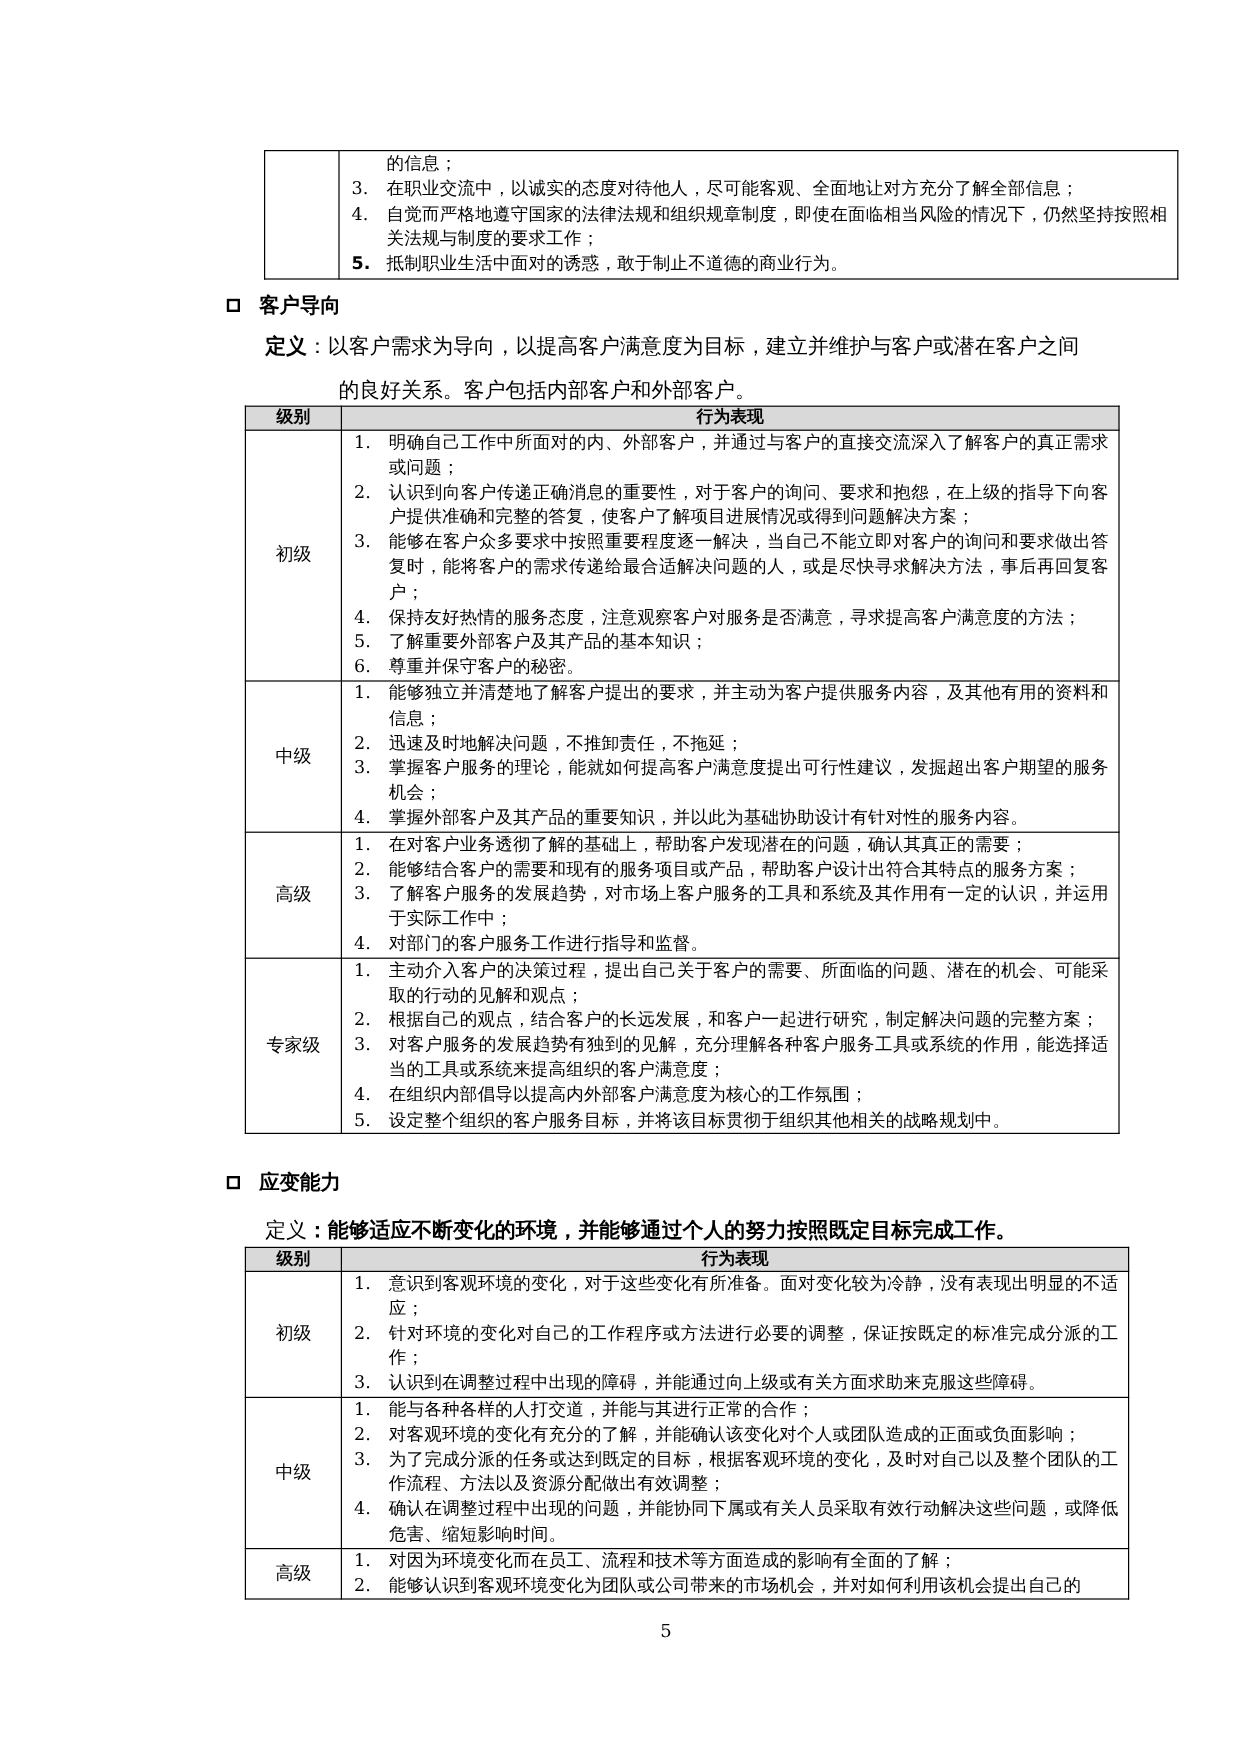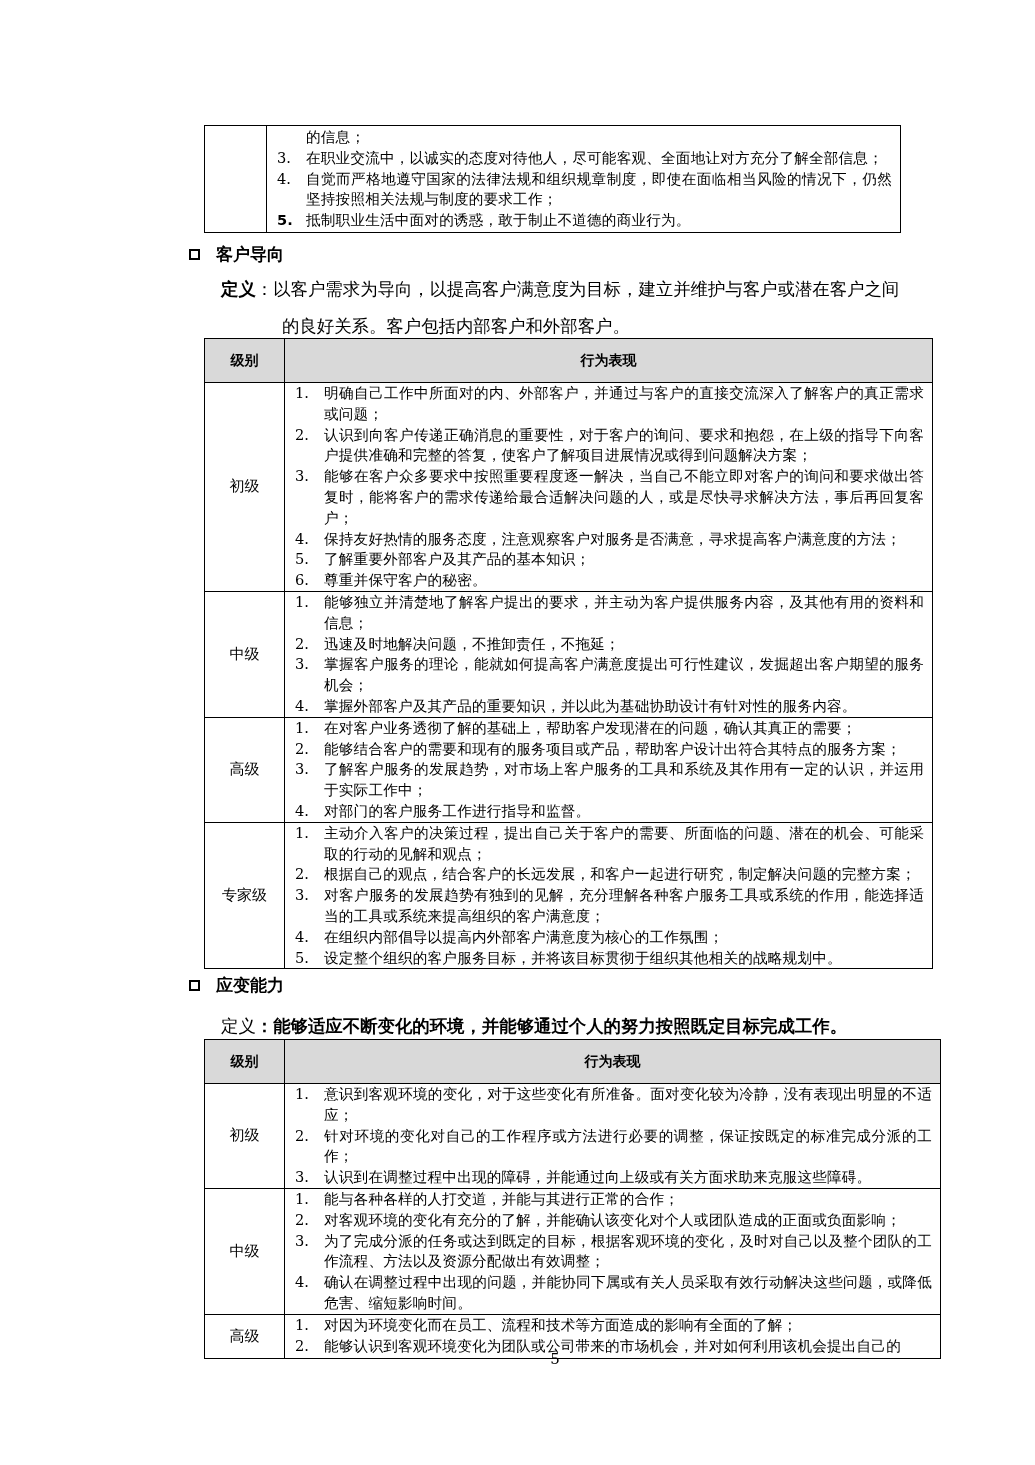--- a/index.html
+++ b/index.html
@@ -1,40 +1,40 @@
 <!DOCTYPE html>
 <html><head>
 <meta charset="utf-8">
 <style>
   html, body { margin:0; padding:0; background:#ffffff; }
   body { width:1035px; height:1465px; position:relative; overflow:hidden;
          font-family:"DejaVu Serif","Liberation Serif",serif; color:#000; }
   .page { position:absolute; left:0; top:0; width:1035px; height:1465px; }
   table { border-collapse:collapse; position:absolute; table-layout:fixed; }
-  td, th { border:1px solid #000; padding:12px; vertical-align:middle; }
+  td, th { border:1px solid #000; padding:0; vertical-align:middle; }
   th { background:#d9d9d9; font-family:"DejaVu Sans","Liberation Sans",sans-serif;
        font-weight:bold; font-size:14px; height:19px; line-height:19px; text-align:center; }
   .lvl { text-align:center; font-size:15px; }
   .items { padding:0 8px 0 6px; }
   .item { display:flex; font-size:14.6px; line-height:20.8px; }
   .num { width:33px; flex:0 0 33px; padding-left:4px; box-sizing:border-box; }
   .txt { flex:1; text-align:justify; letter-spacing:0.2px; }
   .section-head { position:absolute; left:189px; display:flex; align-items:center;
         font-family:"DejaVu Sans","Liberation Sans",sans-serif; font-weight:bold; font-size:17px;justify-content:space-between; }
   .checkbox { width:11px; height:11px; border:2px solid #000; margin-right:16px; box-sizing:border-box; }
   .def { position:absolute; font-size:17.4px; line-height:34px; }
   .def-label { font-family:"DejaVu Sans","Liberation Sans",sans-serif; font-weight:bold; }
   .page-num { position:absolute; left:0; width:1110px; top:1350px; text-align:center; font-size:15px; }
 </style>
 </head>
 <body>
 
 <div class="page">
 
-  <table style="left:204px; top:125px; width:697px;">
+  <table style="left:220px; top:125px; width:762px;">
     <colgroup>
         <col style="width:62px">
         <col>
       </colgroup>
     <tbody>
         <tr>
       <td></td>
       <td class="items" style="padding-top:1px;padding-bottom:1px;">
         <div class="item">
               <span class="num"></span>

